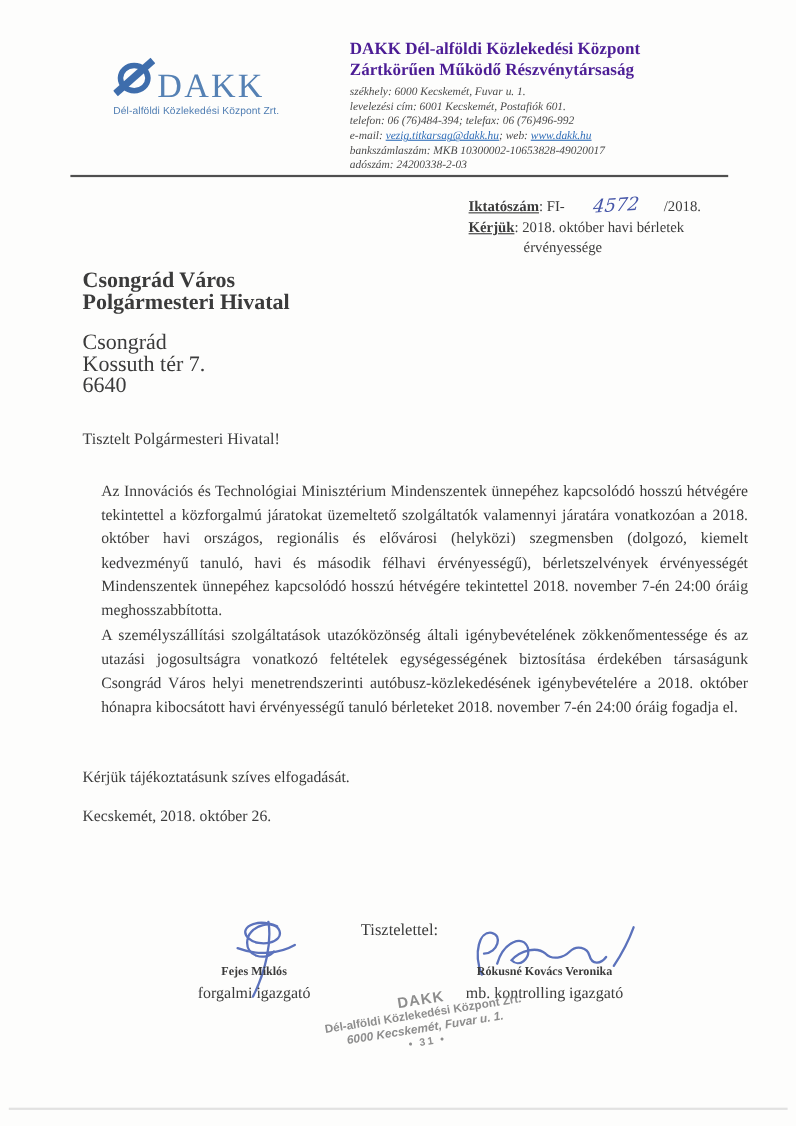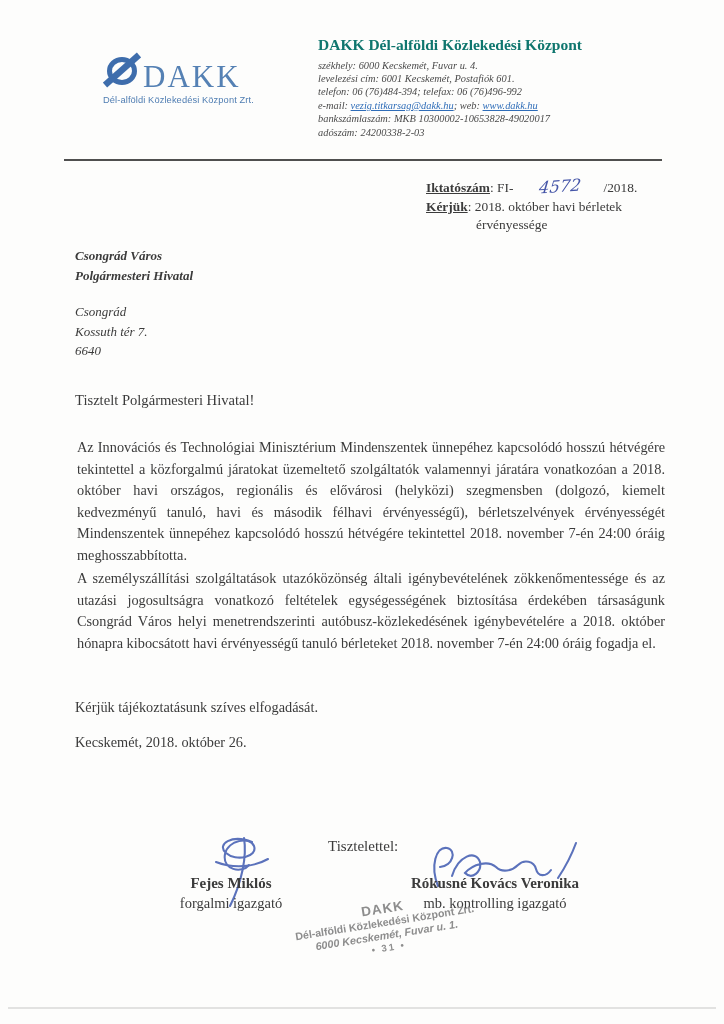--- a/index.html
+++ b/index.html
@@ -19,57 +19,57 @@
     font-family:"Liberation Serif",serif;
     font-size:31px;color:#5581b4;letter-spacing:2px;line-height:1;
     margin-left:2px;
   }
   .logo-caption{
     font-family:"Liberation Sans",sans-serif;
     font-size:9.3px;color:#4f7db2;margin-top:3px;white-space:nowrap;
     letter-spacing:0.1px;
   }
   .head-info{left:318px;top:36px;width:360px;}
-  .head-co{font-size:15.5px;font-weight:bold;color:#0f766e;line-height:1.2;}
+  .head-co{font-size:15.5px;font-weight:bold;color:#4c1d95;line-height:1.2;}
   .head-small{font-size:10.4px;font-style:italic;color:#4a4a4a;line-height:13.4px;margin-top:4px;}
   .head-small .lnk{color:#2f6db8;text-decoration:underline;}
   .head-rule{left:64px;top:159px;width:598px;height:2px;background:#4f4f4f;}
 
   
   .refblock{left:426px;top:178px;width:265px;font-size:13.4px;line-height:18.6px;}
   .refblock .lbl{font-weight:bold;text-decoration:underline;}
   .hand{
     font-family:"DejaVu Serif",serif;font-style:italic;
     color:#4656a8;font-size:16.5px;
     display:inline-block;transform:rotate(-4deg) skewX(-10deg);
     margin:0 22px 0 26px;
   }
   .ref-subject2{margin-left:50px;}
 
   
-  .recipient{left:75px;top:246px;font-size:13px;line-height:19.5px;font-style:italic;}
+  .recipient{left:75px;top:246px;font-size:20px;line-height:19.5px;}
   .recipient .b{font-weight:bold;}
   .recipient .gap{height:17px;}
 
   
   .salutation{left:75px;top:392px;font-size:14.6px;font-weight:normal;text-align:right;}
-  .para{left:77px;width:588px;font-size:14.3px;line-height:21.6px;
+  .para{left:92px;width:588px;font-size:14.3px;line-height:21.6px;
         text-align:justify;}
   .p1{top:437px;}
   .p2{top:568px;}
   .line{left:75px;font-size:14.3px;}
   .closing{top:699px;}
   .dateline{top:734px;}
   .valediction{left:328px;top:838px;font-size:15px;}
 
   
   .sig-block{width:210px;text-align:center;}
   .sig-left{left:126px;top:873px;}
   .sig-right{left:390px;top:873px;}
-  .sig-name{font-size:15px;font-weight:bold;line-height:20px;}
+  .sig-name{font-size:11px;font-weight:bold;line-height:20px;}
   .sig-title{font-size:14.5px;line-height:20px;}
   .scribble{pointer-events:none;}
   .scr-left{left:188px;top:832px;}
   .scr-right{left:422px;top:836px;}
 
   
   .stamp{
     left:268px;top:901px;width:235px;
     transform:rotate(-9deg);
     text-align:center;color:#8d8d8d;
@@ -95,22 +95,23 @@
           <path d="M2 33 L36 3" stroke="#3e6dac" stroke-width="6.5" fill="none"></path>
         </svg>
       </span>
       <span class="logo-text">DAKK</span>
     </div>
     <div class="logo-caption">Dél-alföldi Közlekedési Központ Zrt.</div>
   </div>
 
   <div class="abs head-info">
     <div class="head-co">DAKK Dél-alföldi Közlekedési Központ</div>
+    <div class="head-co">Zártkörűen Működő Részvénytársaság</div>
     <div class="head-small">
-      <div>székhely: 6000 Kecskemét, Fuvar u. 4.</div>
+      <div>székhely: 6000 Kecskemét, Fuvar u. 1.</div>
       <div>levelezési cím: 6001 Kecskemét, Postafiók 601.</div>
       <div>telefon: 06 (76)484-394; telefax: 06 (76)496-992</div>
       <div><span>e-mail: </span><span class="lnk">vezig.titkarsag@dakk.hu</span><span>; web: </span><span class="lnk">www.dakk.hu</span></div>
       <div>bankszámlaszám: MKB 10300002-10653828-49020017</div>
       <div>adószám: 24200338-2-03</div>
     </div>
   </div>
 
   <div class="abs head-rule"></div>
 

